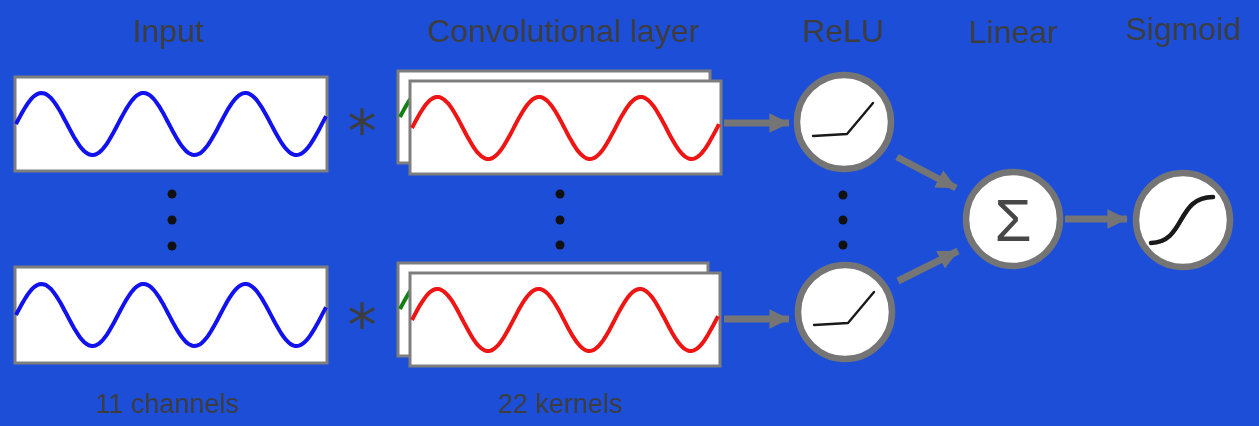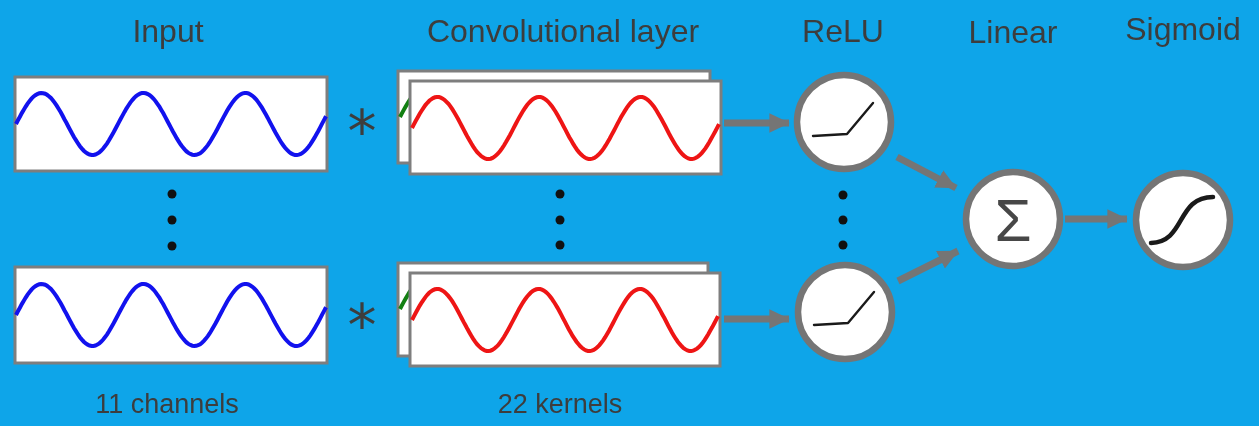--- a/index.html
+++ b/index.html
@@ -1,16 +1,16 @@
 <!DOCTYPE html>
 <html><head>
 <meta charset="utf-8">
 <style>
   html, body { margin: 0; padding: 0; background: #ffffff; }
-  .stage { position: relative; width: 1259px; height: 426px; background: #0ea5e9; overflow: hidden; }
+  .stage { position: relative; width: 1259px; height: 426px; background: #1d4ed8; overflow: hidden; }
   svg { display: block; }
   .hdr-label { font: 32px "Liberation Sans", sans-serif; }
   .cap-label { font: 27px "Liberation Sans", sans-serif; }
   .op-glyph  { font: 58px "DejaVu Sans", sans-serif; }
   .sum-glyph { font: normal 60px "Liberation Sans", sans-serif; }
 </style>
 </head>
 <body>
 
 <div class="stage">

